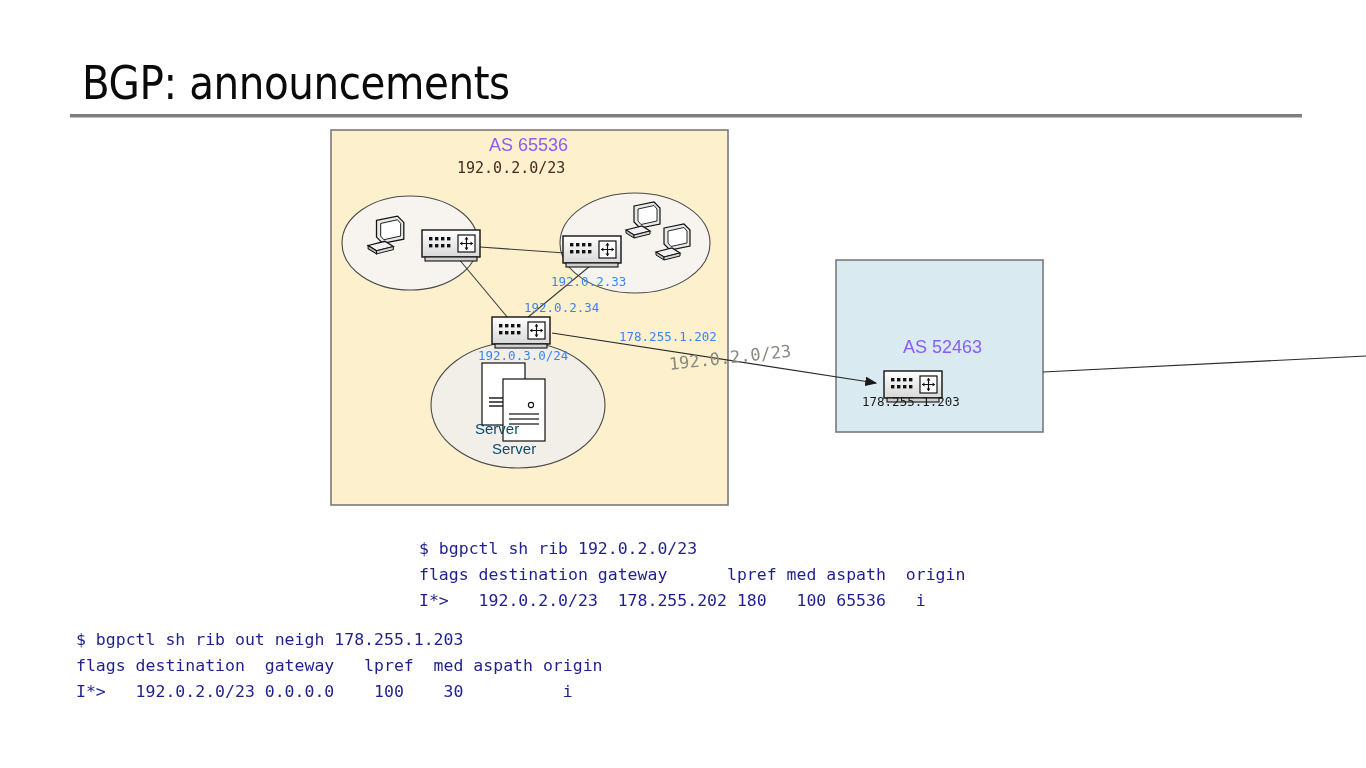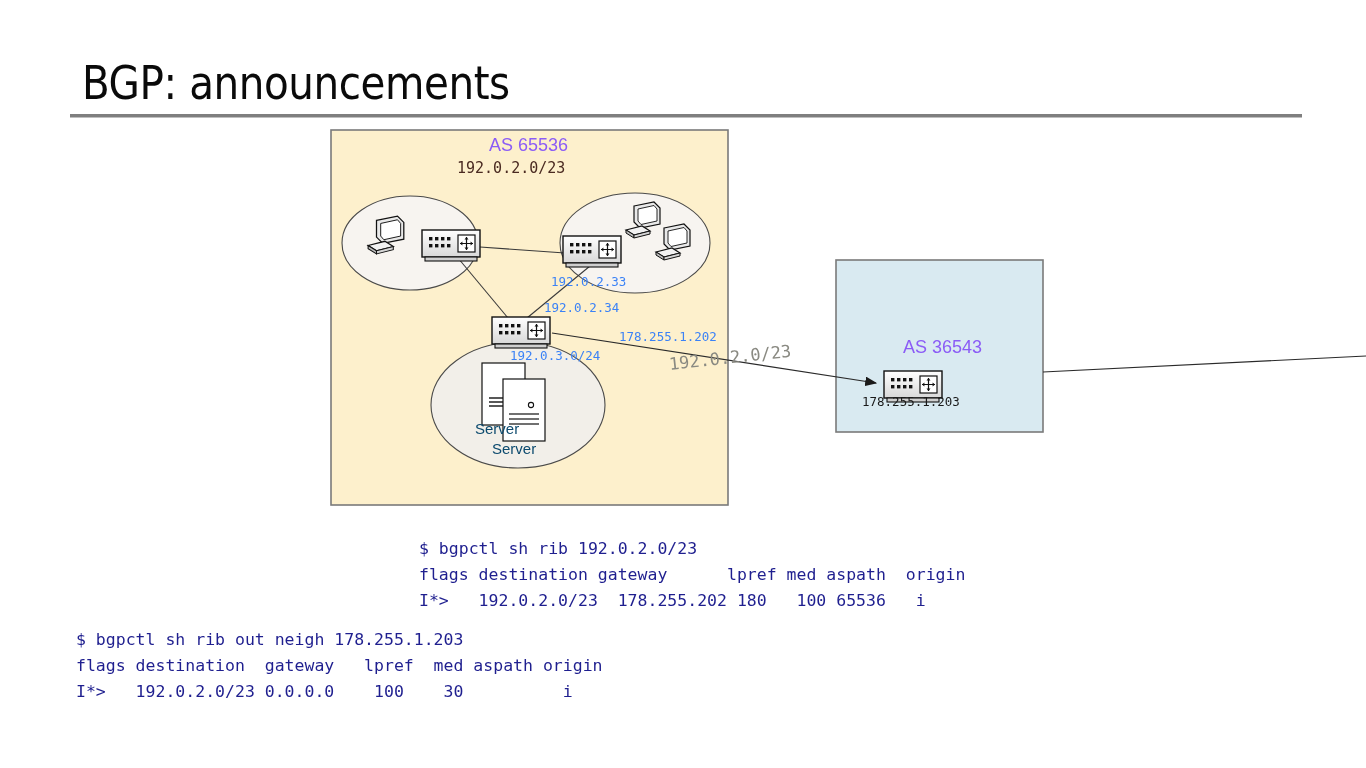--- a/index.html
+++ b/index.html
@@ -252,27 +252,27 @@
       <rect x="920" y="376" width="17" height="17" fill="#fff" stroke="#111" stroke-width="1.2"></rect>
       <path d="M928.5,378 L928.5,391 M922,384.5 L935,384.5" stroke="#111" stroke-width="1.2"></path>
       <path d="M928.5,378 l-2,2.4 h4 z M928.5,391 l-2,-2.4 h4 z M922,384.5 l2.4,-2 v4 z M935,384.5 l-2.4,-2 v4 z" fill="#111"></path>
     </g>
   </svg>
   </div>
 
   <div class="dlabel as-title" style="left:489px; top:135px;">AS 65536</div>
   <div class="dlabel mono-prefix" style="left:457px; top:159px;">192.0.2.0/23</div>
 
-  <div class="dlabel as-title" style="left:903px; top:337px;">AS 36543</div>
+  <div class="dlabel as-title" style="left:903px; top:337px;">AS 52463</div>
   <div class="dlabel mono-ip-dark" style="left:862px; top:394px;">178.255.1.203</div>
 
   <div class="dlabel mono-ip" style="left:551px; top:274px;">192.0.2.33</div>
-  <div class="dlabel mono-ip" style="left:544px; top:300px;">192.0.2.34</div>
+  <div class="dlabel mono-ip" style="left:524px; top:300px;">192.0.2.34</div>
   <div class="dlabel mono-ip" style="left:584px; top:329px;margin-left:35px;">178.255.1.202</div>
-  <div class="dlabel mono-ip" style="left:478px; top:348px;margin-left:32px;">192.0.3.0/24</div>
+  <div class="dlabel mono-ip" style="left:478px; top:348px;">192.0.3.0/24</div>
 
   <div class="dlabel server-label" style="left:475px; top:420px;">Server</div>
   <div class="dlabel server-label" style="left:492px; top:440px;">Server</div>
 
   <div class="dlabel route-label" style="left:669px; top:354px;">192.0.2.0/23</div>
 
   <div class="term" id="term-top">$ bgpctl sh rib 192.0.2.0/23
 flags destination gateway      lpref med aspath  origin
 I*&gt;   192.0.2.0/23  178.255.202 180   100 65536   i</div>
 

